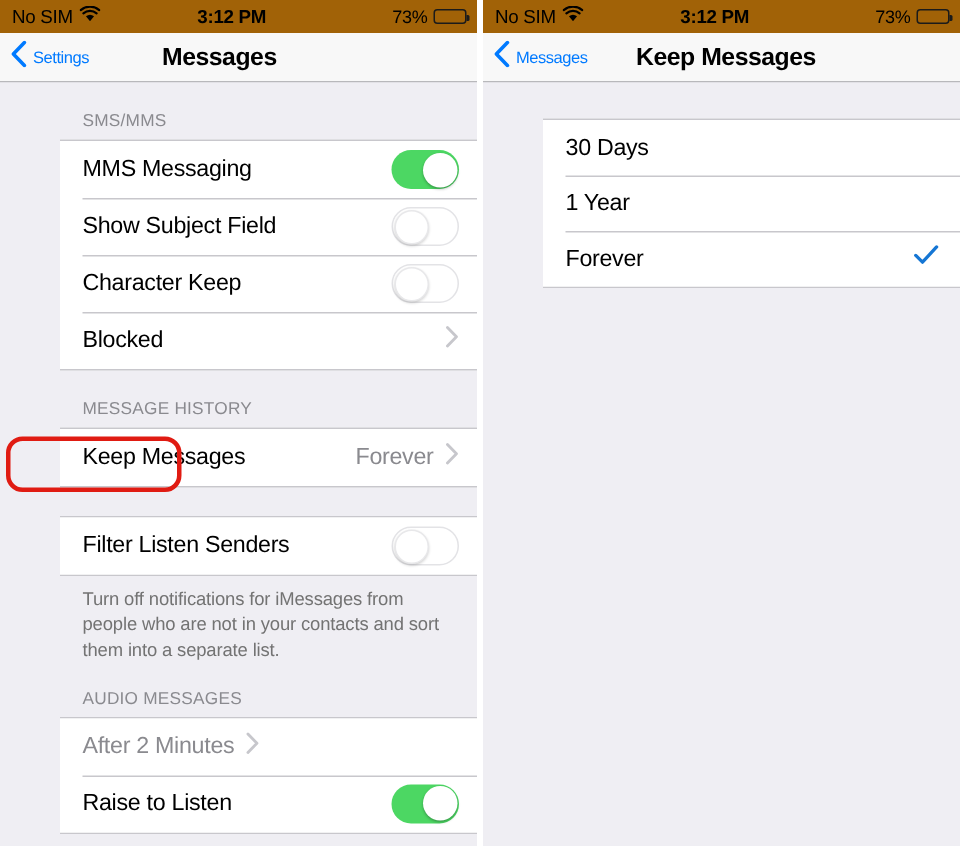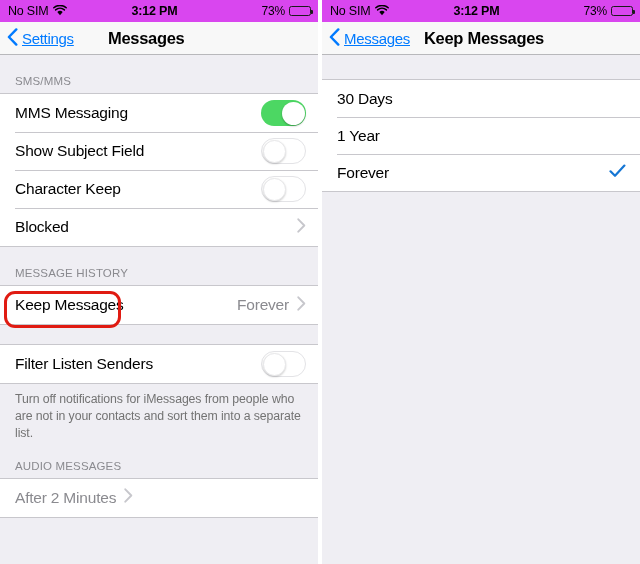--- a/index.html
+++ b/index.html
@@ -13,21 +13,21 @@
   .screens { display:flex; width:640px; height:564px; }
   .phone {
     width:318px; height:564px; position:relative; overflow:hidden;
     background:#efeef3;
   }
   .gap { width:4px; height:564px; background:#ffffff; }
   .phone.right { width:318px; }
 
   
   .statusbar {
-    height:22px; background:#d946ef; position:relative;
+    height:22px; background:#a16207; position:relative;
     display:flex; align-items:center;padding-left:40px;
   }
   .sb-left {
     position:absolute; left:8px; top:0; height:22px;
     display:flex; align-items:center; gap:5px;
   }
   .sb-carrier { font-size:12.5px; color:#000; letter-spacing:-.2px; }
   .wifi-ico { display:block; }
   .sb-time {
     position:absolute; left:0; right:9px; top:0; height:22px;
@@ -54,33 +54,33 @@
     height:33px; background:#f8f8f8; position:relative;
     border-bottom:1px solid #b8b8bb;
     display:flex; align-items:center;
   }
   .nav-back {
     position:absolute; left:7px; top:0; height:33px;
     display:flex; align-items:center; gap:4px; cursor:pointer;
   }
   .chev-back { display:block; }
   .nav-back-label {
-    font-size:15px; color:#007aff; letter-spacing:-.3px;text-decoration:underline;
+    font-size:11px; color:#007aff; letter-spacing:-.3px;
   }
   .nav-title {
     position:absolute; left:0; right:0; top:0; height:33px;
     display:flex; align-items:center; justify-content:center;
     font-size:16.5px; font-weight:bold; color:#000; letter-spacing:-.3px;
     pointer-events:none;
   }
   .nav-title.offset-l { justify-content:flex-start; padding-left:108px; }
   .nav-title.offset-r { justify-content:flex-start; padding-left:102px; }
 
   
-  .scroll { position:absolute; top:55px; left:0; right:0; bottom:0; background:#efeef3; }
+  .scroll { position:absolute; top:55px; left:0; right:0; bottom:0; background:#efeef3;padding-left:40px; }
   .sec-hdr {
     font-size:11.5px; color:#8a8a8f; letter-spacing:.15px;
     padding:20px 0 6px 15px; text-transform:uppercase;
   }
   .sec-hdr.tight { padding-top:18px; }
   .group { background:#ffffff; border-top:1px solid #c8c7cc; border-bottom:1px solid #c8c7cc; }
   .row {
     height:38px; display:flex; align-items:center;
     padding-left:15px; padding-right:12px; position:relative;
     background:#ffffff;
@@ -218,20 +218,26 @@
       <div class="sec-hdr tight">AUDIO MESSAGES</div>
       <div class="group">
         <div class="row">
           <span class="row-value">After 2 Minutes</span>
           <span class="chev-r">
             <svg width="9" height="15" viewBox="0 0 9 15">
                 <path d="M1.3 1.3 L7.3 7.5 L1.3 13.7" stroke="#c7c7cc" stroke-width="1.9" fill="none" stroke-linecap="round" stroke-linejoin="round"></path>
               </svg>
           </span>
         </div>
+        <div class="row">
+          <span class="row-label">Raise to Listen</span>
+          <span class="toggle on">
+              <span class="knob"></span>
+            </span>
+        </div>
       </div>
     </div>
 
     <div class="hl-box" style="left:4px; top:291px; width:117px; height:37px;"></div>
   </div>
 
   <div class="gap"></div>
 
   <div class="phone right">
 

